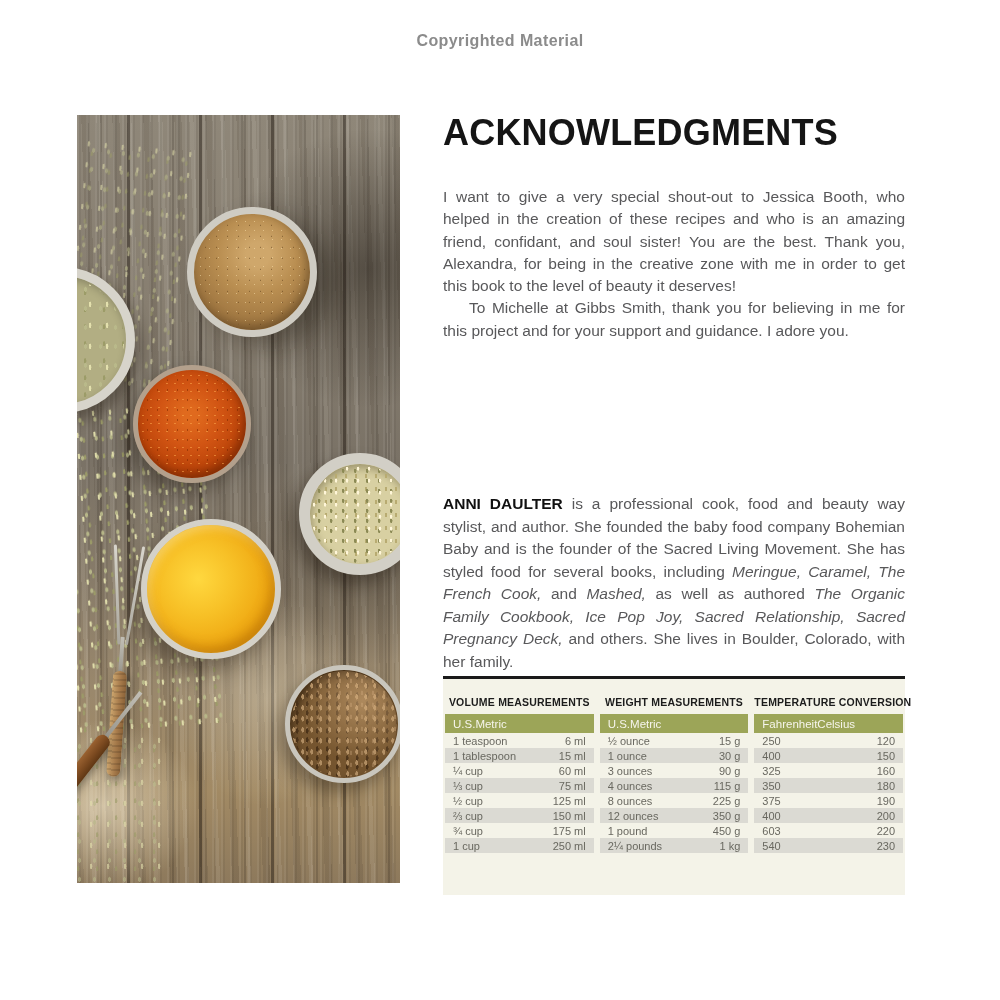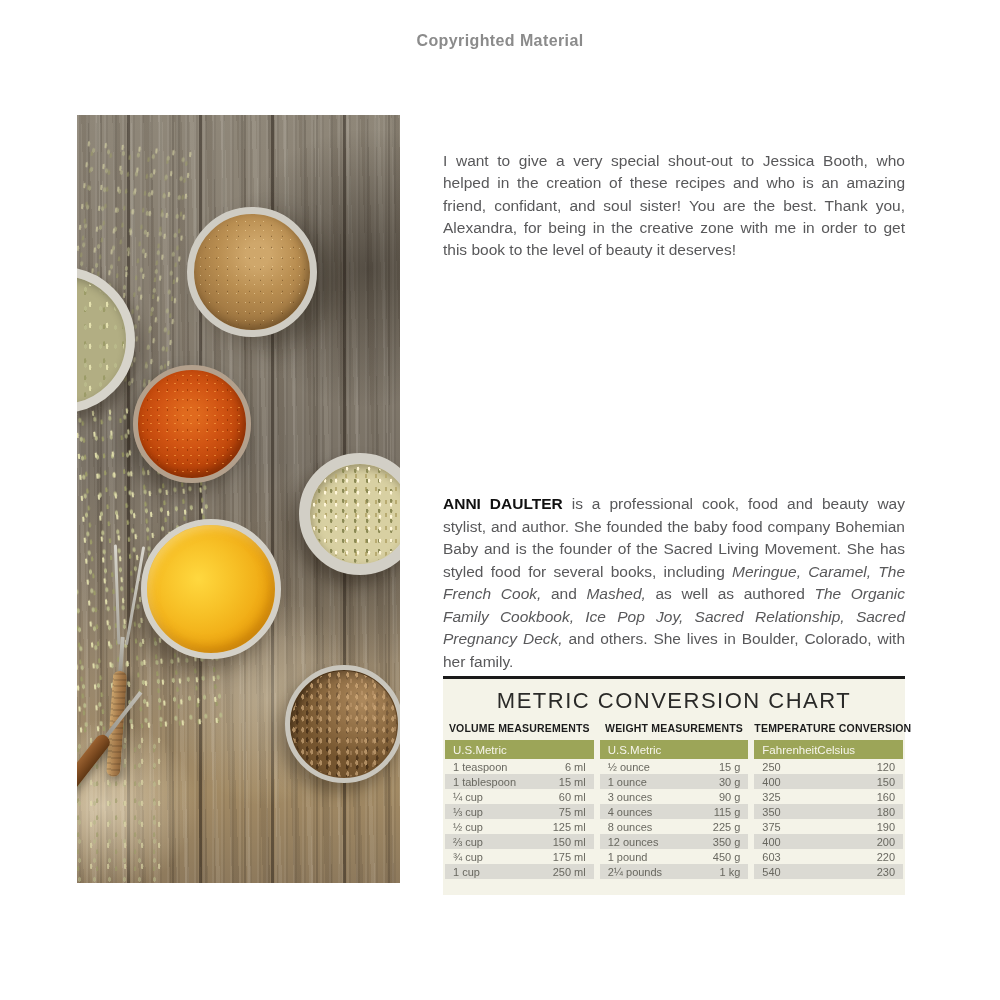--- a/index.html
+++ b/index.html
@@ -158,29 +158,30 @@
       <div class="neck"></div>
       <div class="handle"></div>
     </div>
     <div class="fork fork-b">
       <div class="neck"></div>
       <div class="handle"></div>
     </div>
   </div>
 
   <div class="content">
+    <div class="ack-title">ACKNOWLEDGMENTS</div>
 
     <div class="body-copy">
       <p>I want to give a very special shout-out to Jessica Booth, who helped in the creation of these recipes and who is an amazing friend, confidant, and soul sister! You are the best. Thank you, Alexandra, for being in the creative zone with me in order to get this book to the level of beauty it deserves!</p>
+      <p class="indent">To Michelle at Gibbs Smith, thank you for believing in me for this project and for your support and guidance. I adore you.</p>
     </div>
 
     <div class="bio"><span class="seg-bold">ANNI DAULTER</span><span> is a professional cook, food and beauty way stylist, and author. She founded the baby food company Bohemian Baby and is the founder of the Sacred Living Movement. She has styled food for several books, including </span><span class="seg-italic">Meringue, Caramel, The French Cook,</span><span> and </span><span class="seg-italic">Mashed,</span><span> as well as authored </span><span class="seg-italic">The Organic Family Cookbook, Ice Pop Joy, Sacred Relationship, Sacred Pregnancy Deck,</span><span> and others. She lives in Boulder, Colorado, with her family.</span></div>
 
     <div class="chart">
-      <div class="chart-title">METRIC CONVERSION CHART</div>
       <div class="chart-cols">
 
         <div class="ccol">
           <div class="ccol-heading">VOLUME MEASUREMENTS</div>
           <div class="thead">
             <span>U.S.</span>
             <span>Metric</span>
           </div>
           <div>
               <div class="trow">

